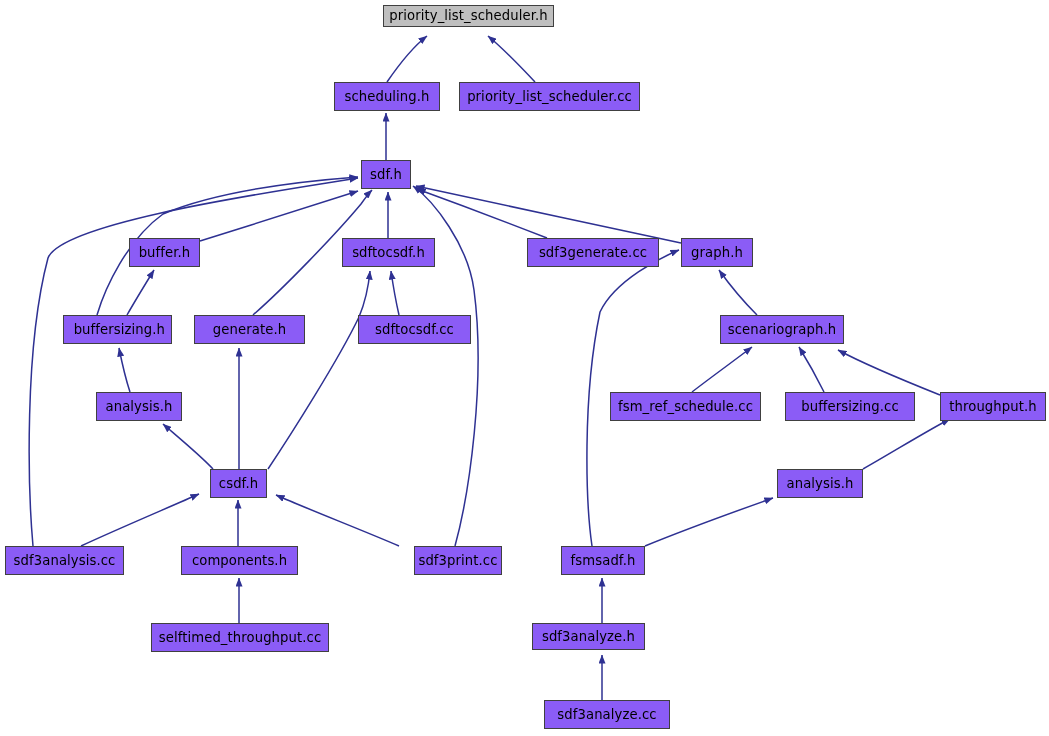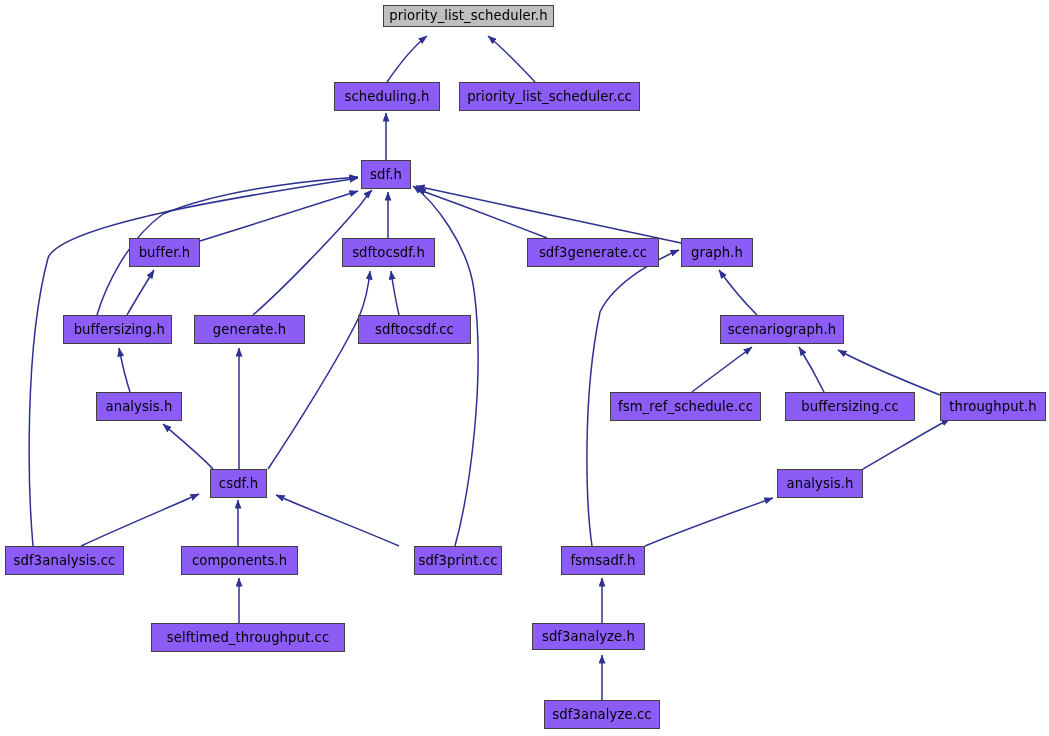--- a/index.html
+++ b/index.html
@@ -154,23 +154,23 @@
       </div>
       <div class="node" style="left: 181px; top: 546px; width: 117px; height: 29px;">
         <span class="node-label">components.h</span>
       </div>
       <div class="node" style="left: 414px; top: 546px; width: 88px; height: 29px;">
         <span class="node-label">sdf3print.cc</span>
       </div>
       <div class="node" style="left: 561px; top: 546px; width: 84px; height: 29px;">
         <span class="node-label">fsmsadf.h</span>
       </div>
-      <div class="node" style="left: 151px; top: 623px; width: 194px; height: 29px;">
+      <div class="node" style="left: 151px; top: 623px; width: 178px; height: 29px;">
         <span class="node-label">selftimed_throughput.cc</span>
       </div>
       <div class="node" style="left: 532px; top: 623px; width: 113px; height: 27px;">
         <span class="node-label">sdf3analyze.h</span>
       </div>
-      <div class="node" style="left: 544px; top: 700px; width: 116px; height: 29px;">
+      <div class="node" style="left: 544px; top: 700px; width: 126px; height: 29px;">
         <span class="node-label">sdf3analyze.cc</span>
       </div>
     </div>
 </div>
 
 </body></html>

